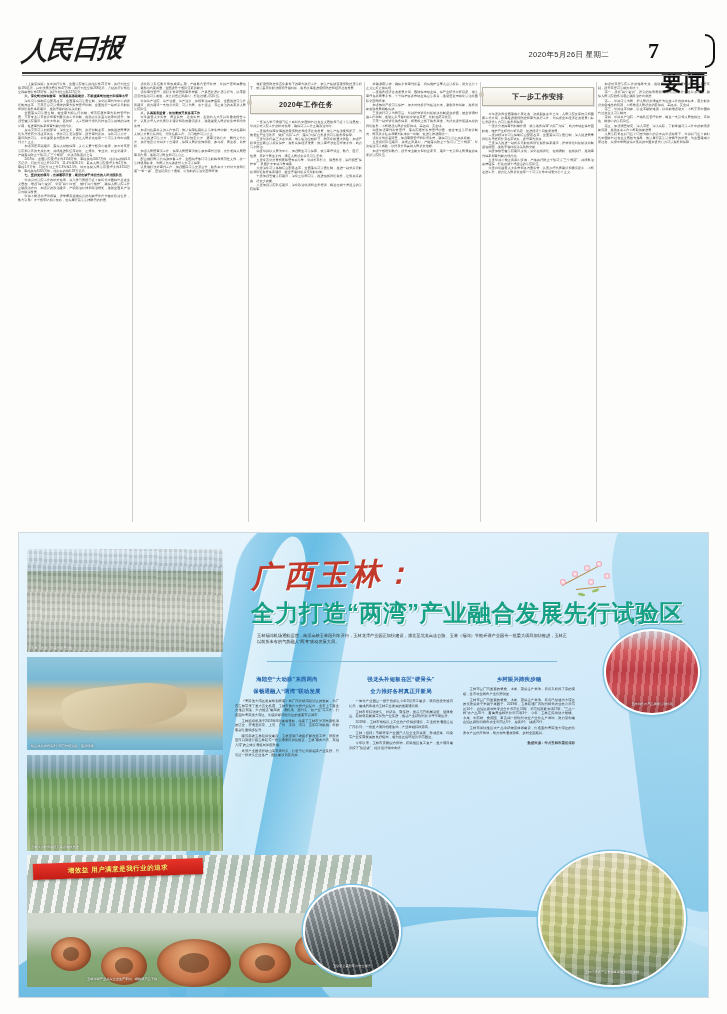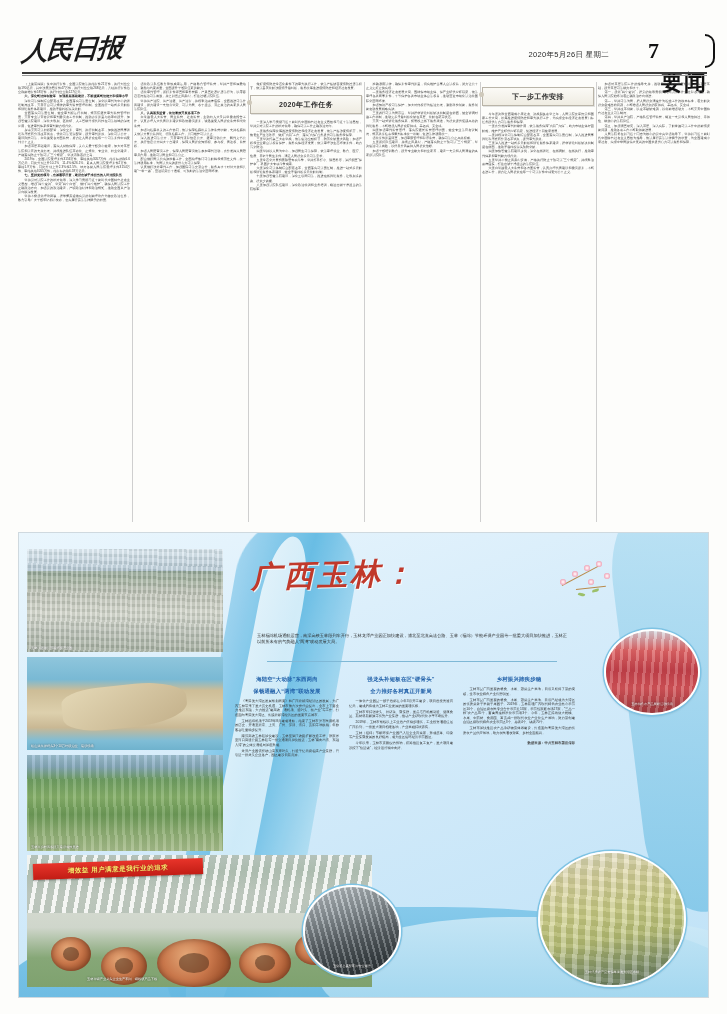--- a/index.html
+++ b/index.html
@@ -513,20 +513,21 @@
       <i style="left:26px; top:10px;"></i>
       <i style="left:38px; top:6px;"></i>
       <i style="left:30px; top:24px;"></i>
       <i style="left:46px; top:18px;"></i>
       <u style="left:20px; top:38px; transform:rotate(18deg);"></u>
       <u style="left:34px; top:34px; transform:rotate(-12deg);"></u>
     </div>
 
     <div class="feat-title">
       <span class="title-line1">广西玉林：</span>
+      <div class="title-line2">全力打造“两湾”产业融合发展先行试验区</div>
     </div>
 
     <div class="feat-lede">玉林福绵机场通航运营，南深高铁玉林段列车开行，玉林龙潭产业园正加快建设，浦北至北流高速公路、玉林（福绵）节能环保产业园等一批重大项目加快推进，玉林正以前所未有的气势融入“两湾”联动发展大局。</div>
     <div class="lede-rule"></div>
 
     <div class="fcol" id="fcol1" style="left:216px; top:142px; width:104px; height:300px;">
         <div class="fcol-head">海陆空“大动脉”东西两向</div>
         <div class="fcol-head">保畅通融入“两湾”联动发展</div>
         <div class="fcol-body">
           <p>《粤港澳大湾区发展规划纲要》和广西北部湾经济区的发展，为广西玉林带来了重大历史机遇。玉林市第六次党代会提出，全市上下要全力推进东融，大力推进“建高铁、通机场、造码头、拓产业”等工作，打造面向粤港澳大湾区、衔接北部湾经济区的重要节点城市。</p>

